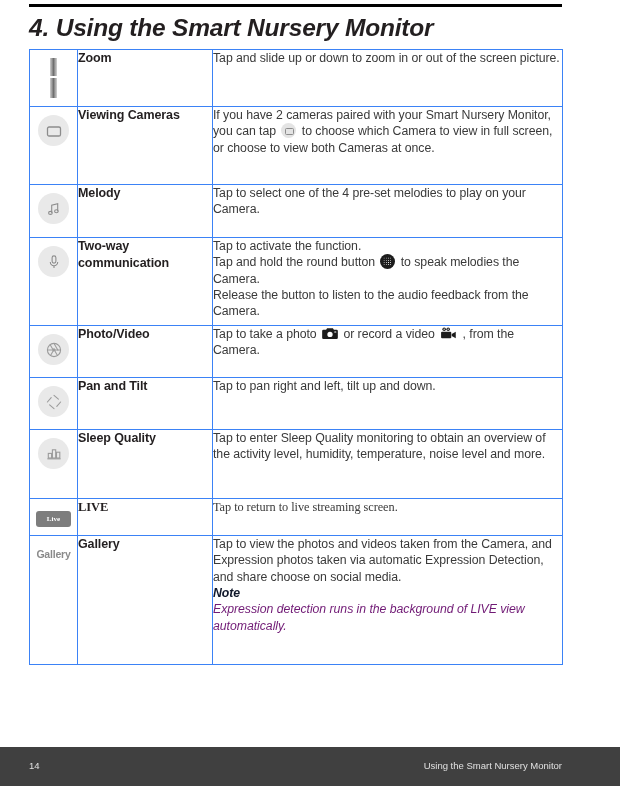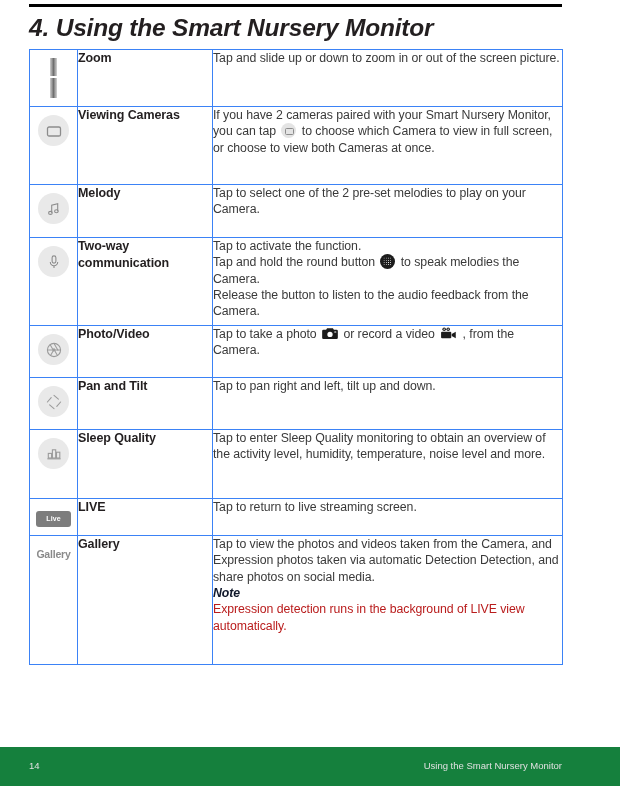--- a/index.html
+++ b/index.html
@@ -80,21 +80,21 @@
   .cell-desc p { margin: 0; }
 
   
   .r-zoom    td { height: 42px; }
   .r-view    td { height: 77px; margin-top: 16px; }
   .r-melody  td { height: 52px; }
   .r-tway    td { height: 87px; }
   .r-pv      td { height: 50px; }
   .r-pan     td { height: 46px; }
   .r-sleep   td { height: 68px; margin-left: 48px; }
-  .r-live    td { height: 32px; }
+  .r-live    td { height: 32px; font-family: Liberation Serif, serif; }
   .r-gal     td { height: 128px; }
 
   
   .ico-circle {
     display: inline-block;
     width: 31px;
     height: 31px;
     border-radius: 50%;
     background: #e9e9e9;
     position: relative;
@@ -184,31 +184,32 @@
   }
   .inline-photo  { width: 16px; height: 13px; vertical-align: -2px; }
   .inline-video  { width: 17px; height: 13px; vertical-align: -2px; }
 
   .note-title {
     font-weight: bold;
     font-style: italic;
     color: #0f172a;
   }
   .note-body {
-    color: #b91c1c;
+    font-style: italic;
+    color: #701a75;
   }
 
   
   .footer {
     position: absolute;
     left: 0;
     bottom: 0;
     width: 620px;
     height: 39px;
-    background: #15803d;
+    background: #404040;
   }
   .footer-page {
     position: absolute;
     left: 29px;
     top: 13px;
     font-size: 9.5px;
     color: #e0e0e0;
   }
   .footer-title {
     position: absolute;
@@ -274,21 +275,21 @@
                 <path d="M7.2 13.2V5.6l6-1.4v7.5"></path>
               </g>
               <ellipse cx="5.9" cy="13.4" rx="1.8" ry="1.5" fill="none" stroke="#8c8c8c" stroke-width="1.1"></ellipse>
               <ellipse cx="11.9" cy="11.8" rx="1.8" ry="1.5" fill="none" stroke="#8c8c8c" stroke-width="1.1"></ellipse>
             </svg>
           </span>
         </div>
       </td>
       <td class="cell-name">Melody</td>
       <td class="cell-desc">
-        <p>Tap to select one of the 2 pre-set melodies to play on your Camera.</p>
+        <p>Tap to select one of the 4 pre-set melodies to play on your Camera.</p>
       </td>
     </tr>
 
     <tr class="r-tway">
       <td>
         <div class="cell-icon">
           <span class="ico-circle">
             <svg width="19" height="19" viewBox="0 0 19 19">
               <rect x="7.6" y="3.4" width="3.8" height="7.2" rx="1.9" fill="none" stroke="#8c8c8c" stroke-width="1.1"></rect>
               <path d="M5.8 9.6a3.7 3.7 0 0 0 7.4 0" fill="none" stroke="#8c8c8c" stroke-width="1.1"></path>
@@ -405,21 +406,21 @@
     </tr>
 
     <tr class="r-gal">
       <td>
         <div class="cell-icon">
           <span class="gallery-word">Gallery</span>
         </div>
       </td>
       <td class="cell-name">Gallery</td>
       <td class="cell-desc">
-        <p>Tap to view the photos and videos taken from the Camera, and Expression photos taken via automatic Detection Detection, and share photos on social media.</p>
+        <p>Tap to view the photos and videos taken from the Camera, and Expression photos taken via automatic Expression Detection, and share choose on social media.</p>
         <p class="note-title">Note</p>
         <p class="note-body">Expression detection runs in the background of LIVE view automatically.</p>
       </td>
     </tr>
 
   </tbody>
 </table>
 
 <div class="footer">
   <span class="footer-page">14</span>

